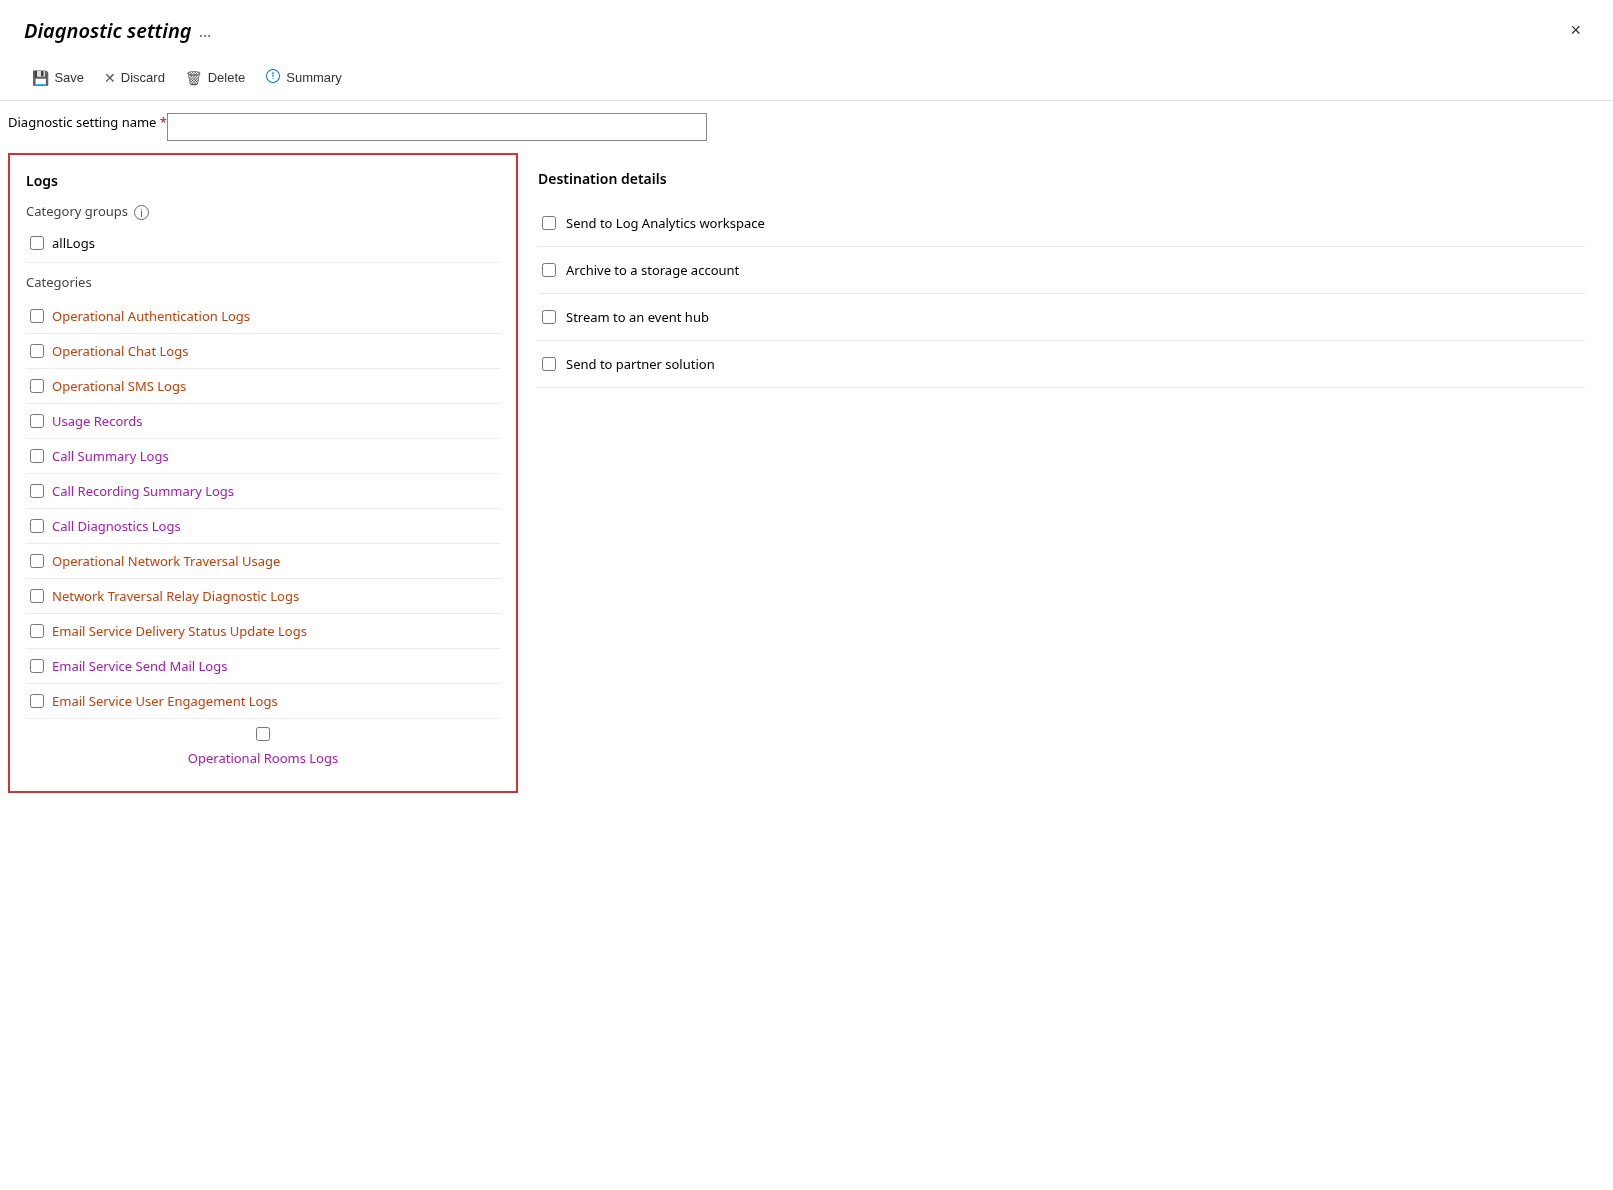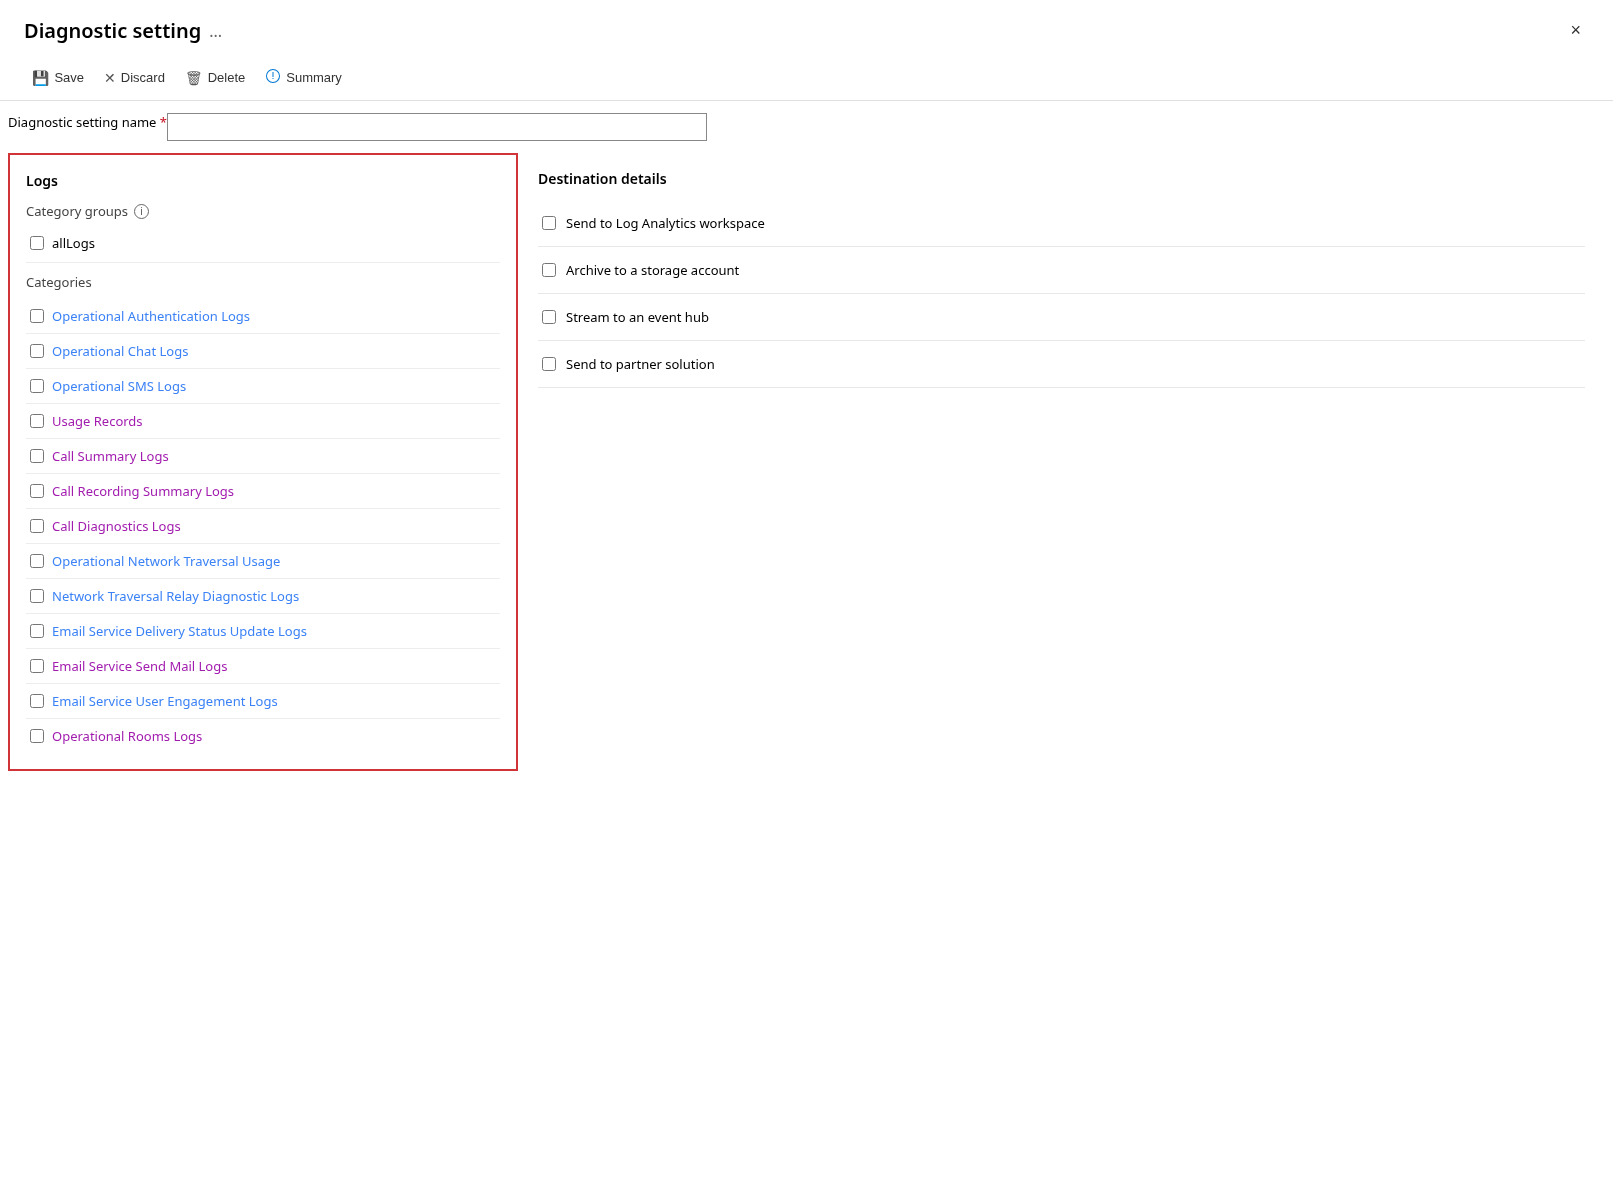--- a/index.html
+++ b/index.html
@@ -19,20 +19,21 @@
       padding: 16px 24px 10px 24px;
       border-bottom: none;
     }
 
     .window-title {
       font-size: 20px;
       font-weight: 600;
       display: flex;
       align-items: center;
       gap: 8px;
+      font-style: italic;
     }
 
     .window-title-ellipsis {
       font-size: 16px;
       color: #666;
       font-weight: 400;
     }
 
     .close-btn {
       background: none;
@@ -114,21 +115,21 @@
       font-size: 14px;
       font-weight: 600;
       margin-bottom: 12px;
     }
 
     .section-label {
       font-size: 13px;
       color: #444;
       margin-bottom: 8px;
       display: flex;
-      align-items: center;
+      align-items: flex-end;
       gap: 6px;
     }
 
     .info-icon {
       display: inline-flex;
       align-items: center;
       justify-content: center;
       width: 15px;
       height: 15px;
       border: 1px solid #666;
@@ -141,32 +142,33 @@
     .checkbox-row {
       display: flex;
       align-items: center;
       gap: 8px;
       padding: 8px 4px;
       border-bottom: 1px solid #ededed;
     }
 
     .checkbox-row:last-child {
       border-bottom: none;
+      flex-direction: column;
     }
 
     .checkbox-row input[type="checkbox"] {
       width: 14px;
       height: 14px;
       cursor: pointer;
       flex-shrink: 0;
     }
 
     .checkbox-label {
       font-size: 13px;
-      color: #3b82f6;
+      color: #c2410c;
     }
 
     .checkbox-label.black {
       color: #a21caf;
     }
 
     .alllogs-row {
       display: flex;
       align-items: center;
       gap: 8px;

